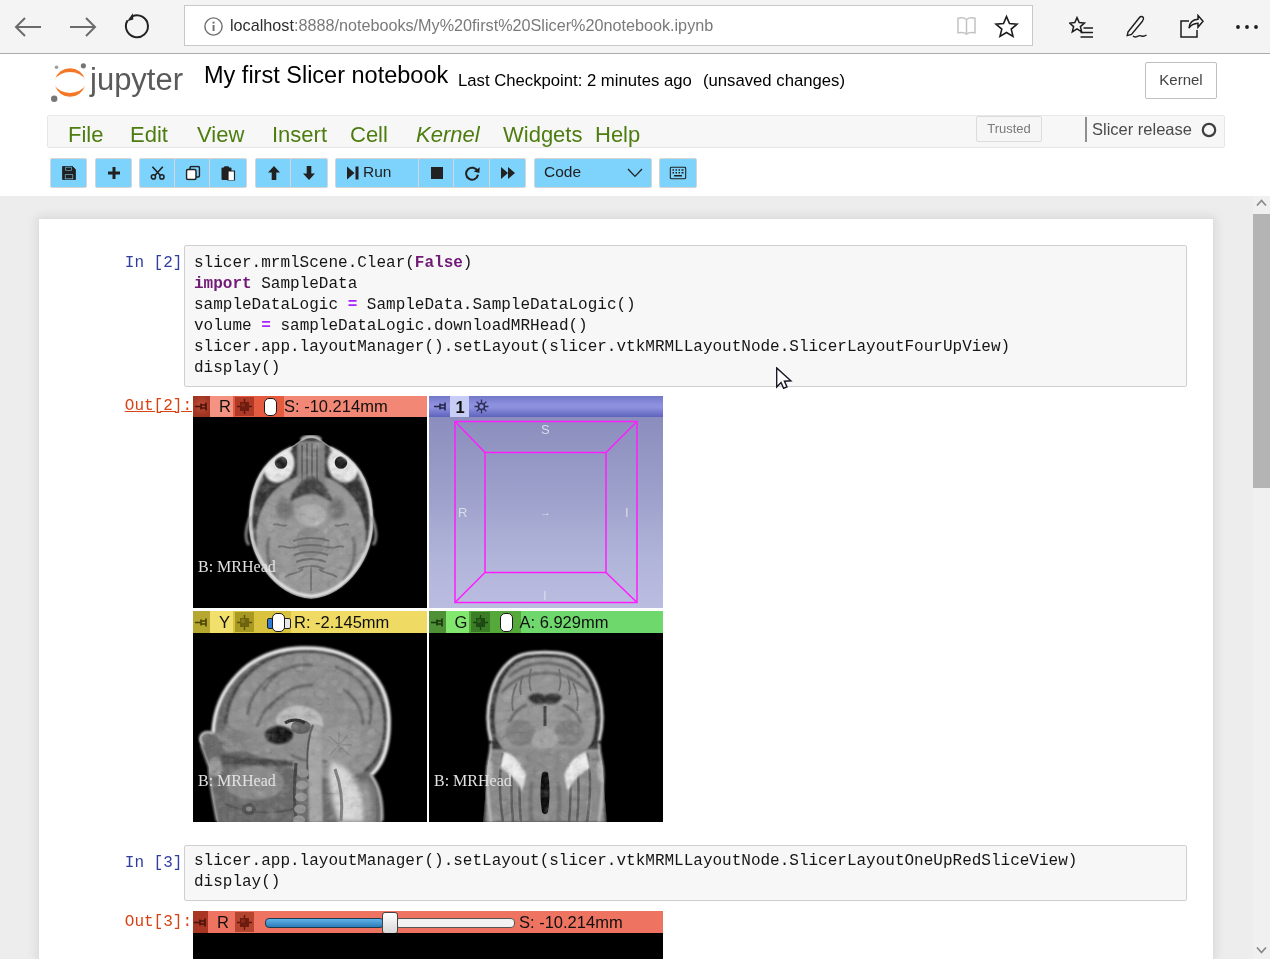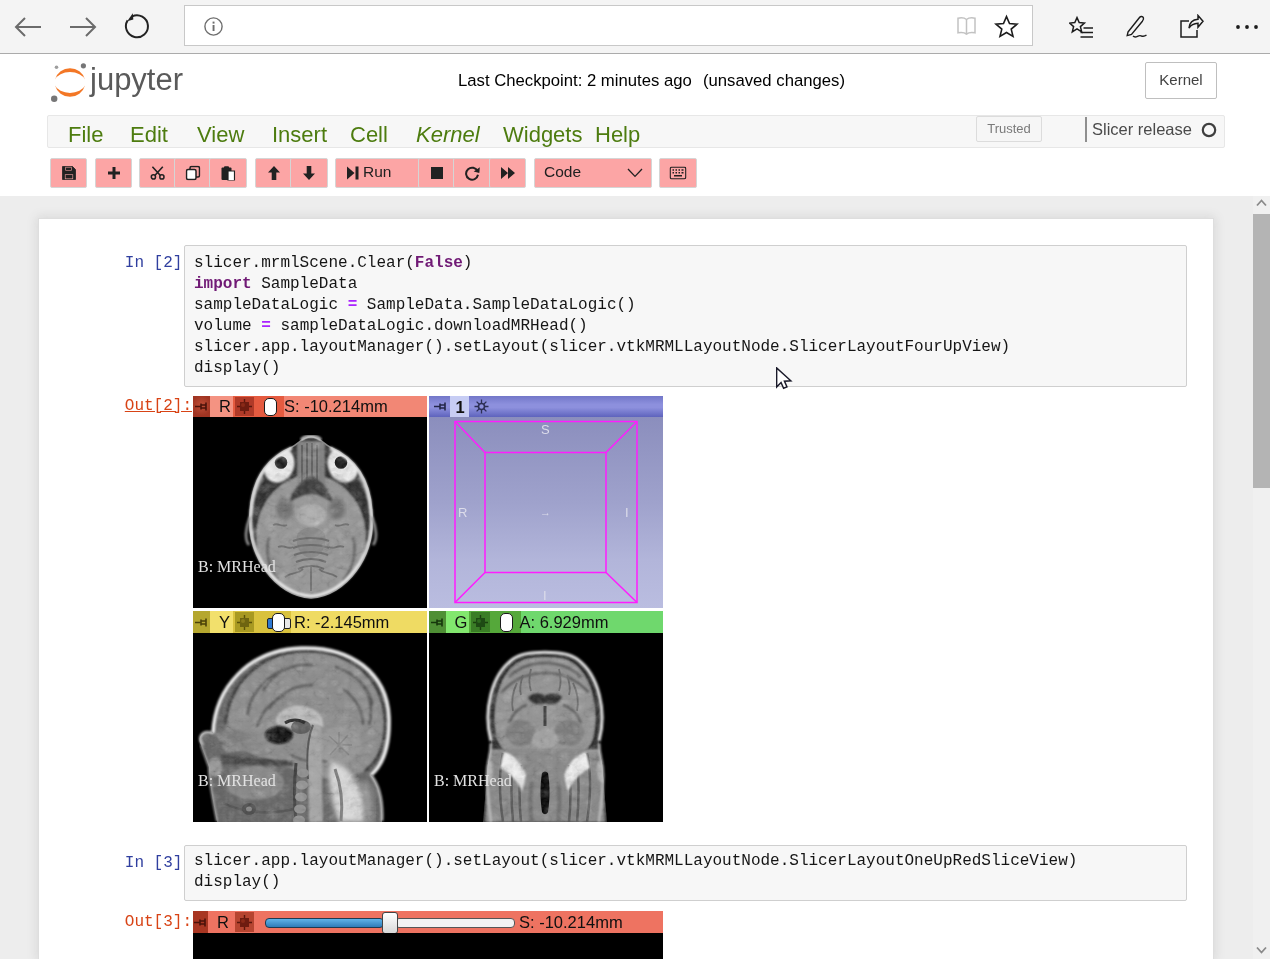--- a/index.html
+++ b/index.html
@@ -20,21 +20,21 @@
   #logout{left:1145px;top:8px;width:70px;height:35px;background:#fff;border:1px solid #bfbfbf;border-radius:2px;
      font-size:15px;color:#424242;text-align:center;line-height:33px;}
   
   #menubar{left:47px;top:115px;width:1176px;height:31px;background:#f7f7f7;border:1px solid #e7e7e7;border-radius:2px;}
   .mitem{position:absolute;top:6px;font-size:22px;color:#4d7c0f;}
   #trusted{left:976px;top:116px;width:64px;height:24px;border:1px solid #dcdcdc;background:#f6f6f6;
      font-size:13px;color:#7a7a7a;text-align:center;line-height:23px;border-radius:2px;}
   #kdiv{left:1085px;top:117px;width:2px;height:25px;background:#8f8f8f;}
   #kname{left:1092px;top:120px;font-size:16.5px;color:#4a4a4a;}
   
-  .tbtn{position:absolute;top:158px;height:28px;background:#fca5a5;border:1px solid #d5d5d5;border-radius:2px;}
+  .tbtn{position:absolute;top:158px;height:28px;background:#7dd3fc;border:1px solid #d5d5d5;border-radius:2px;}
   .tbtn svg{position:absolute;left:50%;top:50%;transform:translate(-50%,-50%);}
   
   #site{left:0;top:196px;width:1253px;height:763px;background:#ededed;}
   #nbc{left:38px;top:22px;width:1174px;height:741px;background:#fff;border:1px solid #dedede;border-bottom:none;
        box-shadow:0 0 10px 1px rgba(87,87,87,0.15);}
   .prompt{position:absolute;width:178px;text-align:right;font-family:"Liberation Mono",monospace;
       font-size:16px;line-height:21px;white-space:pre;margin-left:14px;}
   .inp{color:#303F9F;}
   .outp{color:#D84315;}
   .codebox{position:absolute;left:184px;width:1001px;background:#f7f7f7;border:1px solid #cfcfcf;border-radius:2px;}
@@ -60,20 +60,21 @@
     <svg class="abs" style="left:123px;top:13px;" width="26" height="27" viewBox="0 0 26 27">
       <path d="M9.2 3.3 A11 11 0 1 1 4.6 7.4" fill="none" stroke="#222" stroke-width="2"></path>
       <path d="M9.8 0.2 L10.3 6.6 L4.2 8.2 Z" fill="#222"></path>
     </svg>
     <div id="urlbox" class="abs"></div>
     <svg class="abs" style="left:203px;top:16px;" width="21" height="21" viewBox="0 0 21 21">
       <circle cx="10.5" cy="10.5" r="8.6" fill="none" stroke="#6d6d6d" stroke-width="1.4"></circle>
       <rect x="9.6" y="9" width="1.9" height="6" fill="#6d6d6d"></rect>
       <rect x="9.6" y="5.6" width="1.9" height="2" fill="#6d6d6d"></rect>
     </svg>
+    <div class="urltext abs">localhost<span class="urlgray">:8888/notebooks/My%20first%20Slicer%20notebook.ipynb</span></div>
     <svg class="abs" style="left:955px;top:16px;" width="23" height="21" viewBox="0 0 23 21">
       <path d="M11.5 3.5 C9.5 1.8 6.5 1.5 3 2.2 L3 16.8 C6.5 16.1 9.5 16.4 11.5 18.1 C13.5 16.4 16.5 16.1 20 16.8 L20 2.2 C16.5 1.5 13.5 1.8 11.5 3.5 Z M11.5 3.5 L11.5 18.1" fill="none" stroke="#c2c2c2" stroke-width="1.5"></path>
     </svg>
     <svg class="abs" style="left:994px;top:14px;" width="25" height="25" viewBox="0 0 25 25">
       <path d="M12.5 2.6 L15.5 9.6 L23 10.2 L17.2 15.1 L19 22.4 L12.5 18.5 L6 22.4 L7.8 15.1 L2 10.2 L9.5 9.6 Z" fill="none" stroke="#1c1c1c" stroke-width="1.6"></path>
     </svg>
     <svg class="abs" style="left:1069px;top:15px;" width="26" height="24" viewBox="0 0 26 24">
       <path d="M8 2.6 L10.2 7.6 L15.4 8.1 L11.4 11.6 L12.7 16.8 L8 13.9 L3.3 16.8 L4.6 11.6 L0.6 8.1 L5.8 7.6 Z" fill="none" stroke="#1c1c1c" stroke-width="1.5"></path>
       <path d="M14.5 13 H24 M11.5 17.5 H24 M11.5 22 H24" stroke="#1c1c1c" stroke-width="1.5" fill="none"></path>
     </svg>
@@ -93,20 +94,21 @@
   </div>
   <div id="jhead" class="abs">
     <svg class="abs" style="left:50px;top:8px;" width="40" height="42" viewBox="0 0 40 42">
       <path d="M5 17.5 A15.6 15.6 0 0 1 35 17.5 A15.6 10.2 0 0 0 5 17.5 Z" fill="#F37726"></path>
       <path d="M5 23.5 A15.6 15.6 0 0 0 35 23.5 A15.6 10.2 0 0 1 5 23.5 Z" fill="#F37726"></path>
       <circle cx="6.5" cy="5.2" r="1.8" fill="#9e9e9e"></circle>
       <circle cx="33.4" cy="3.8" r="2.6" fill="#767677"></circle>
       <circle cx="4.2" cy="36.8" r="3.2" fill="#767677"></circle>
     </svg>
     <div id="jlogotext" class="abs">jupyter</div>
+    <div id="ntitle" class="abs">My first Slicer notebook</div>
     <div id="chkpt" class="abs">Last Checkpoint: 2 minutes ago</div>
     <div id="unsaved" class="abs">(unsaved changes)</div>
     <div id="logout" class="abs">Kernel</div>
   </div>
   <div id="menubar" class="abs">
     <span class="mitem" style="left:20px;">File</span>
     <span class="mitem" style="left:82px;">Edit</span>
     <span class="mitem" style="left:149px;">View</span>
     <span class="mitem" style="left:224px;">Insert</span>
     <span class="mitem" style="left:302px;">Cell</span>

